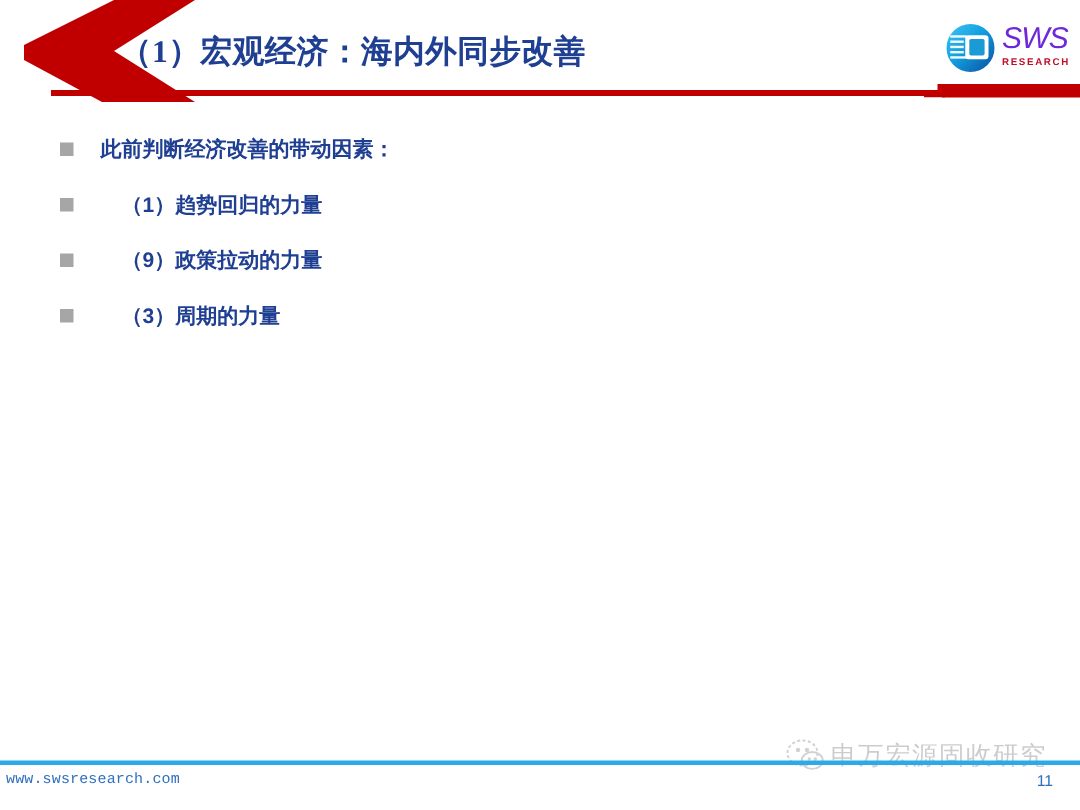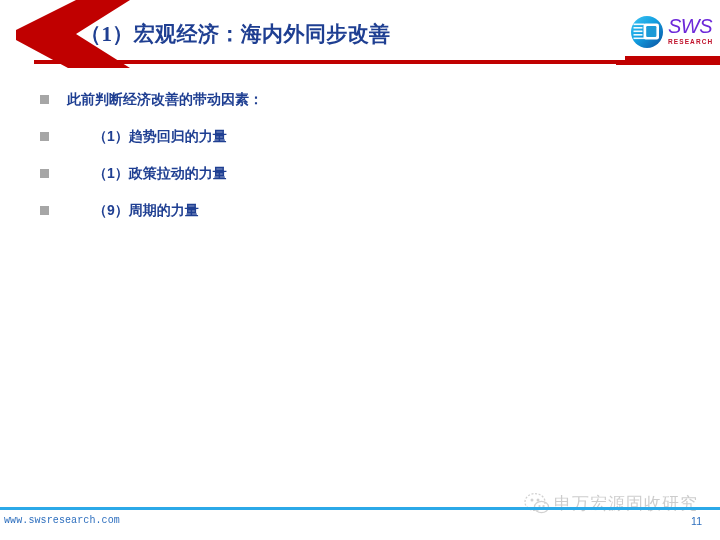--- a/index.html
+++ b/index.html
@@ -143,21 +143,21 @@
   .bullet-text {
     font-family: "Liberation Sans", "DejaVu Sans", sans-serif;
     font-size: 14px;
     font-weight: bold;
     color: #1F3F92;
     margin-left: 18px;
     line-height: 19px;
     white-space: nowrap;
   }
   .bullet-row.indented .bullet-text {
-    margin-left: 44px;
+    margin-left: 32px;
   }
 
   
   .watermark {
     position: absolute;
     left: 524px;
     top: 487px;
     width: 196px;
     height: 28px;
     opacity: 0.30;
@@ -260,26 +260,26 @@
       <div class="bullet-text">此前判断经济改善的带动因素：</div>
     </div>
 
     <div class="bullet-row indented">
       <div class="bullet-marker"></div>
       <div class="bullet-text">（1）趋势回归的力量</div>
     </div>
 
     <div class="bullet-row indented">
       <div class="bullet-marker"></div>
-      <div class="bullet-text">（1）政策拉动的力量</div>
+      <div class="bullet-text">（9）政策拉动的力量</div>
     </div>
 
     <div class="bullet-row indented">
       <div class="bullet-marker"></div>
-      <div class="bullet-text">（9）周期的力量</div>
+      <div class="bullet-text">（3）周期的力量</div>
     </div>
 
   </div>
 
   <div class="watermark">
     <svg class="wm-logo" viewBox="0 0 26 24">
       <ellipse cx="11" cy="11" rx="10" ry="8.4" fill="none" stroke="#6b6b6b" stroke-width="1.3" stroke-dasharray="2 1.6"></ellipse>
       <circle cx="8" cy="9" r="1.5" fill="#6b6b6b"></circle>
       <circle cx="14" cy="9" r="1.5" fill="#6b6b6b"></circle>
       <ellipse cx="17.5" cy="16" rx="7" ry="5.6" fill="none" stroke="#6b6b6b" stroke-width="1.3"></ellipse>

